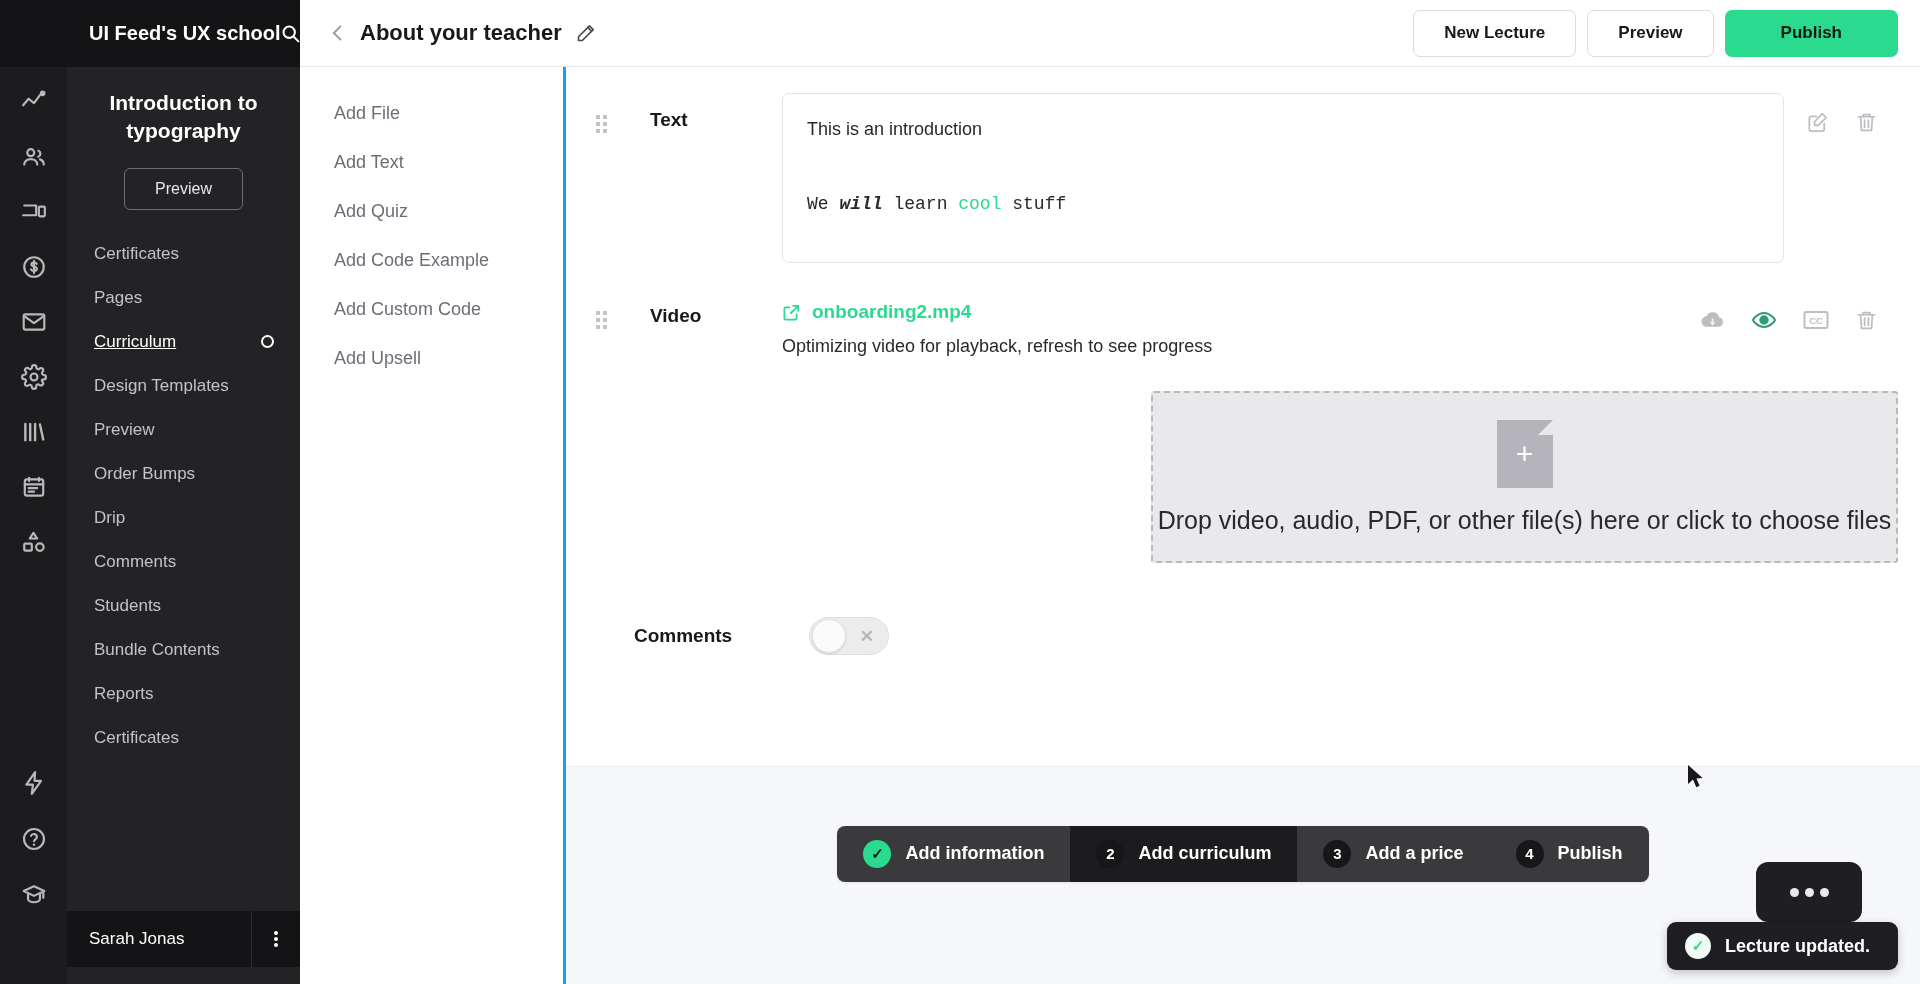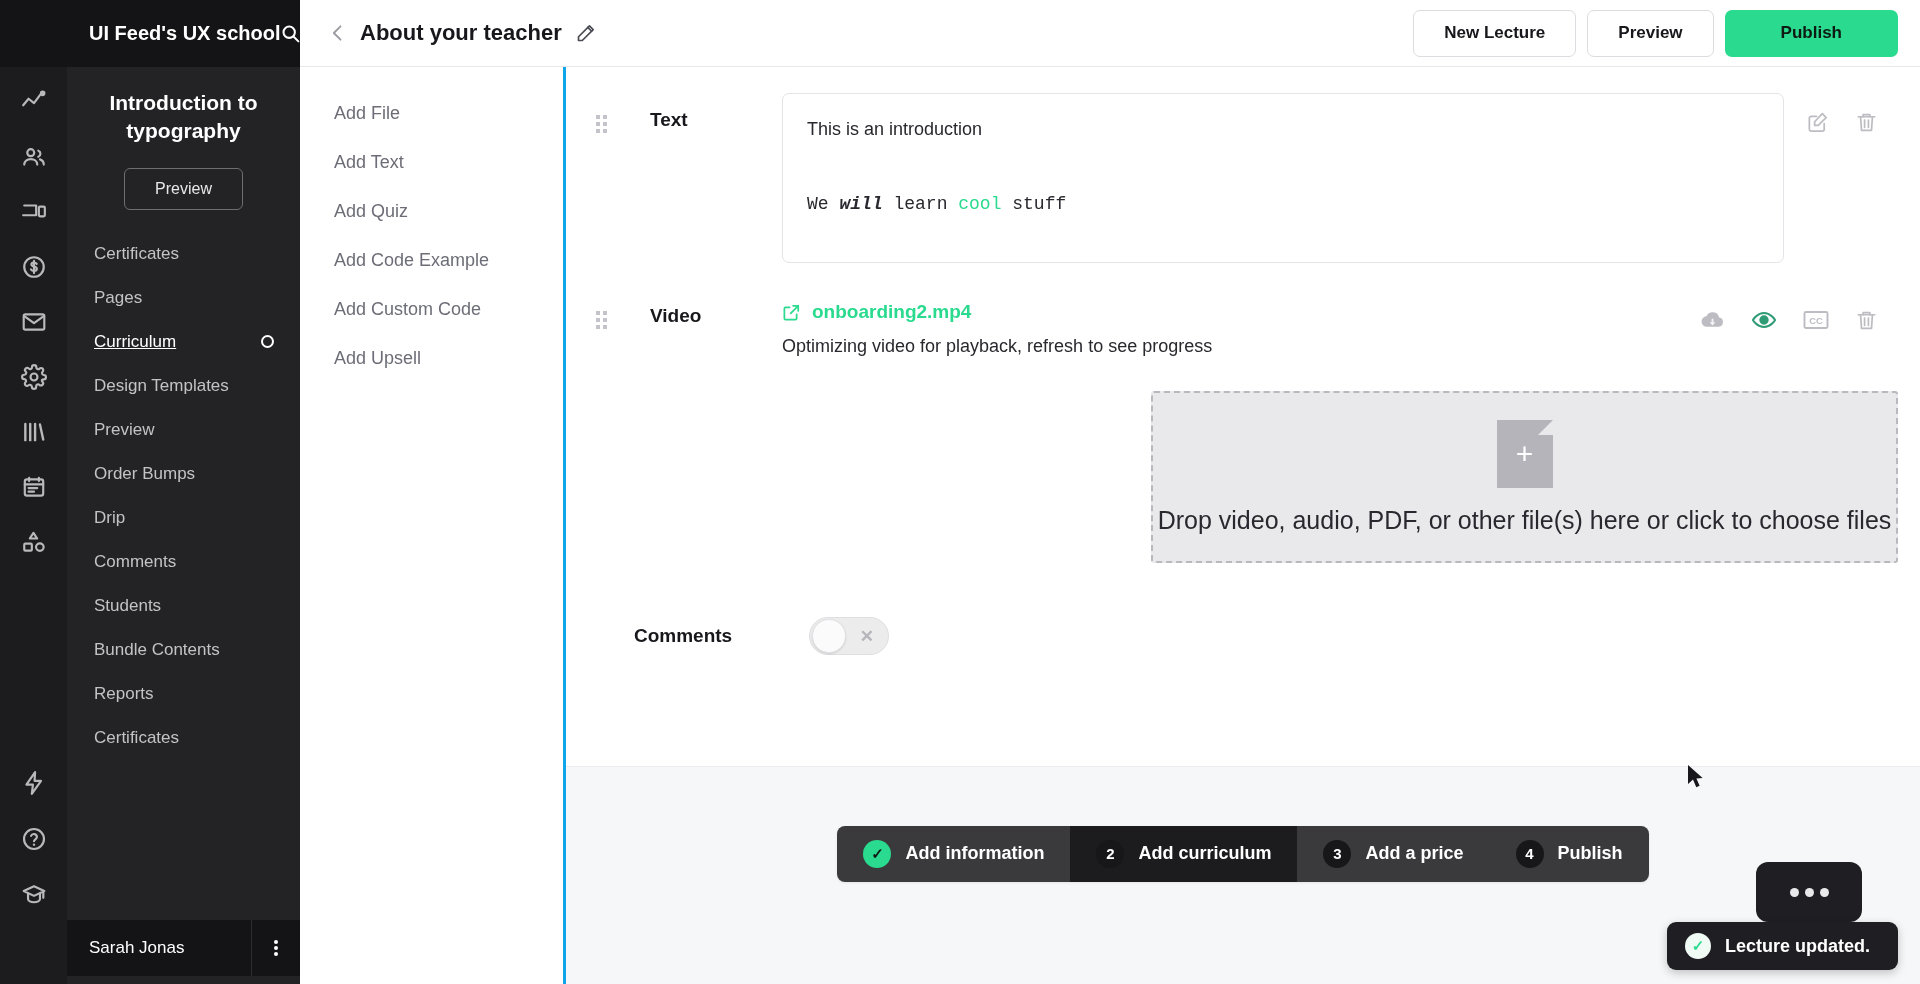--- a/index.html
+++ b/index.html
@@ -53,21 +53,21 @@
     display: flex; align-items: center; justify-content: space-between;
     padding: 12px 26px 12px 27px; color: #c3c3c6; font-size: 17px; cursor: pointer;
     white-space: nowrap;
   }
   .nav-item .nav-label { display: inline-flex; align-items: center; gap: 7px; }
   .nav-item.active .nav-label { color: #ffffff; text-decoration: underline; font-weight: normal; }
   .nav-dot {
     width: 13px; height: 13px; border-radius: 50%; border: 2.5px solid #ffffff;
   }
   .user-bar {
-    position: absolute; left: 0; bottom: 8px; width: 233px; height: 56px;
+    position: absolute; left: 0; bottom: 17px; width: 233px; height: 56px;
     background: #141416; display: flex; align-items: center; justify-content: space-between;
     padding: 0 0 0 22px; color: #ffffff; font-size: 17px;
   }
   .user-kebab {
     width: 49px; height: 56px; display: flex; align-items: center; justify-content: center;
     border-left: 1px solid #2d2d30; cursor: pointer;
   }
   .kebab-dot { width: 4px; height: 4px; border-radius: 50%; background: #ffffff; display: block; margin: 2px 0; }
 
   

